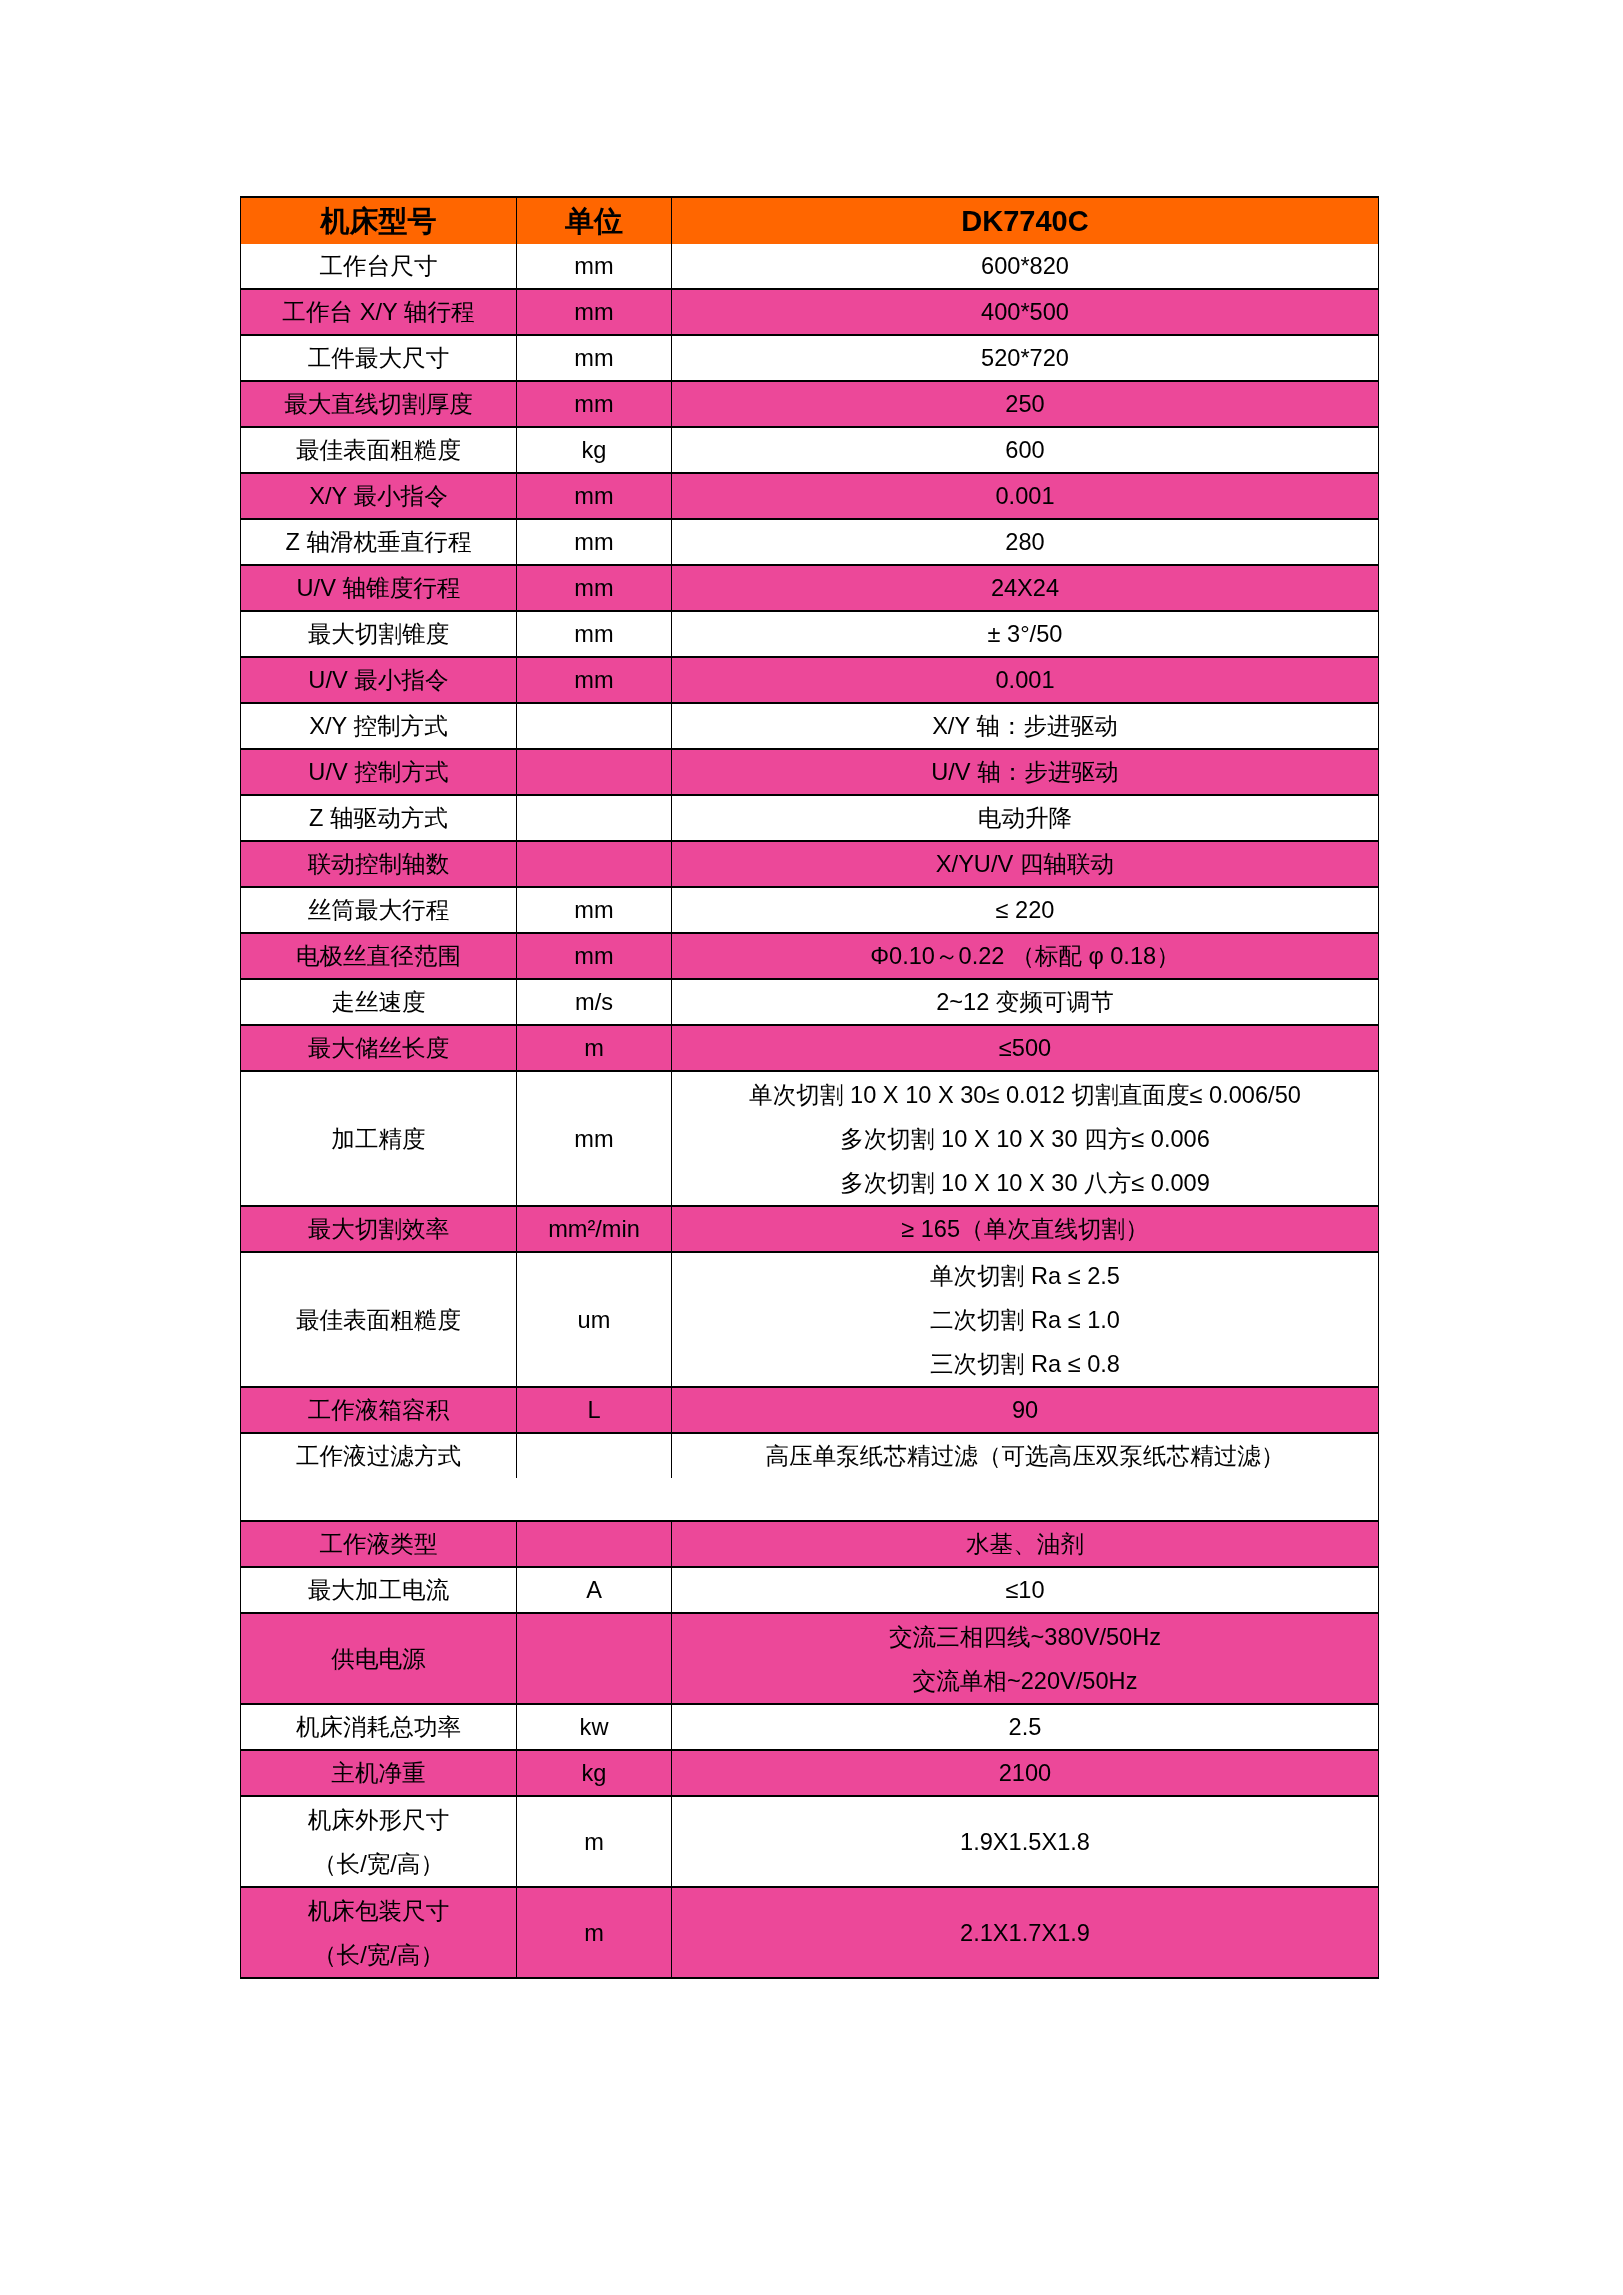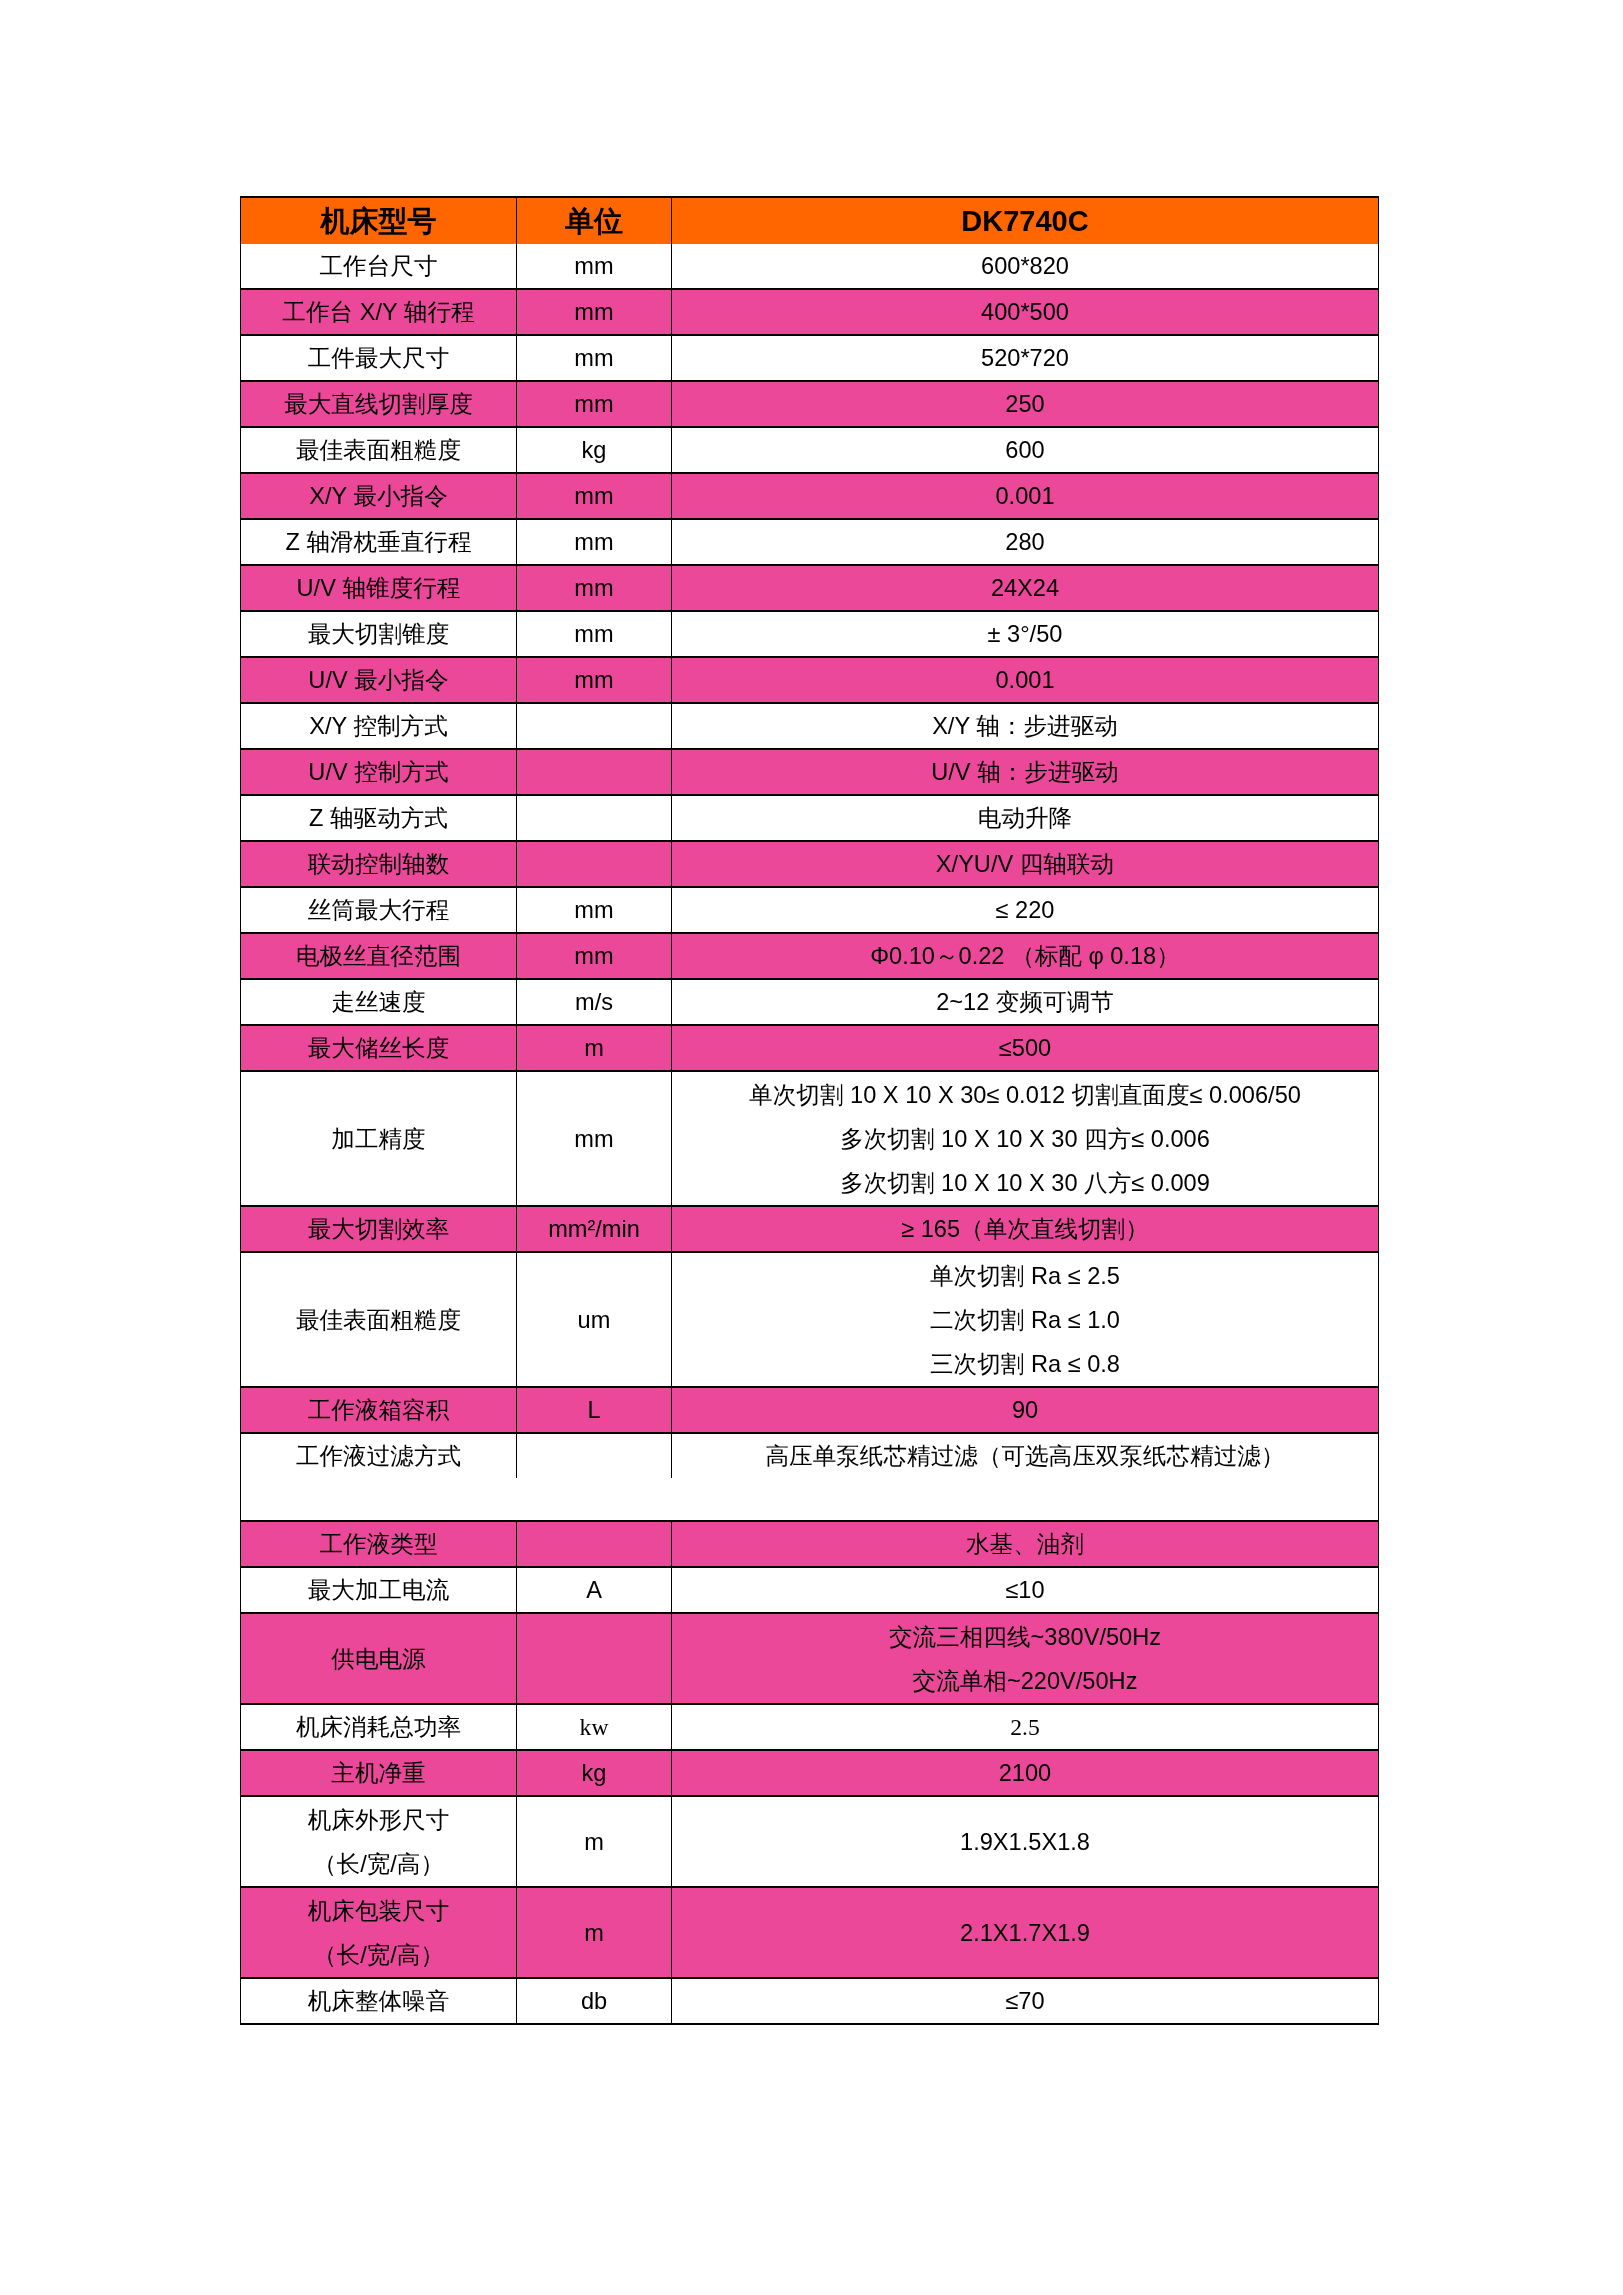--- a/index.html
+++ b/index.html
@@ -376,21 +376,21 @@
           </div>
     <div class="cell cell-unit">
             <div class="line"></div>
           </div>
     <div class="cell cell-value">
             <div class="line">交流三相四线~380V/50Hz</div>
             <div class="line">交流单相~220V/50Hz</div>
           </div>
   </div>
 
-  <div class="row" style="min-height: 44px; font-family: Liberation Serif, serif;">
+  <div class="row" style="min-height: 44px;">
     <div class="cell cell-label">
             <div class="line">机床消耗总功率</div>
           </div>
     <div class="cell cell-unit">
             <div class="line">kw</div>
           </div>
     <div class="cell cell-value">
             <div class="line">2.5</div>
           </div>
   </div>
@@ -426,27 +426,16 @@
             <div class="line">（长/宽/高）</div>
           </div>
     <div class="cell cell-unit">
             <div class="line">m</div>
           </div>
     <div class="cell cell-value">
             <div class="line">2.1X1.7X1.9</div>
           </div>
   </div>
 
-  <div class="row" style="min-height: 44px;">
-    <div class="cell cell-label">
-            <div class="line">机床整体噪音</div>
-          </div>
-    <div class="cell cell-unit">
-            <div class="line">db</div>
-          </div>
-    <div class="cell cell-value">
-            <div class="line">≤70</div>
-          </div>
-  </div>
 </div>
   </div>
 </div>
 
 
 </body></html>

